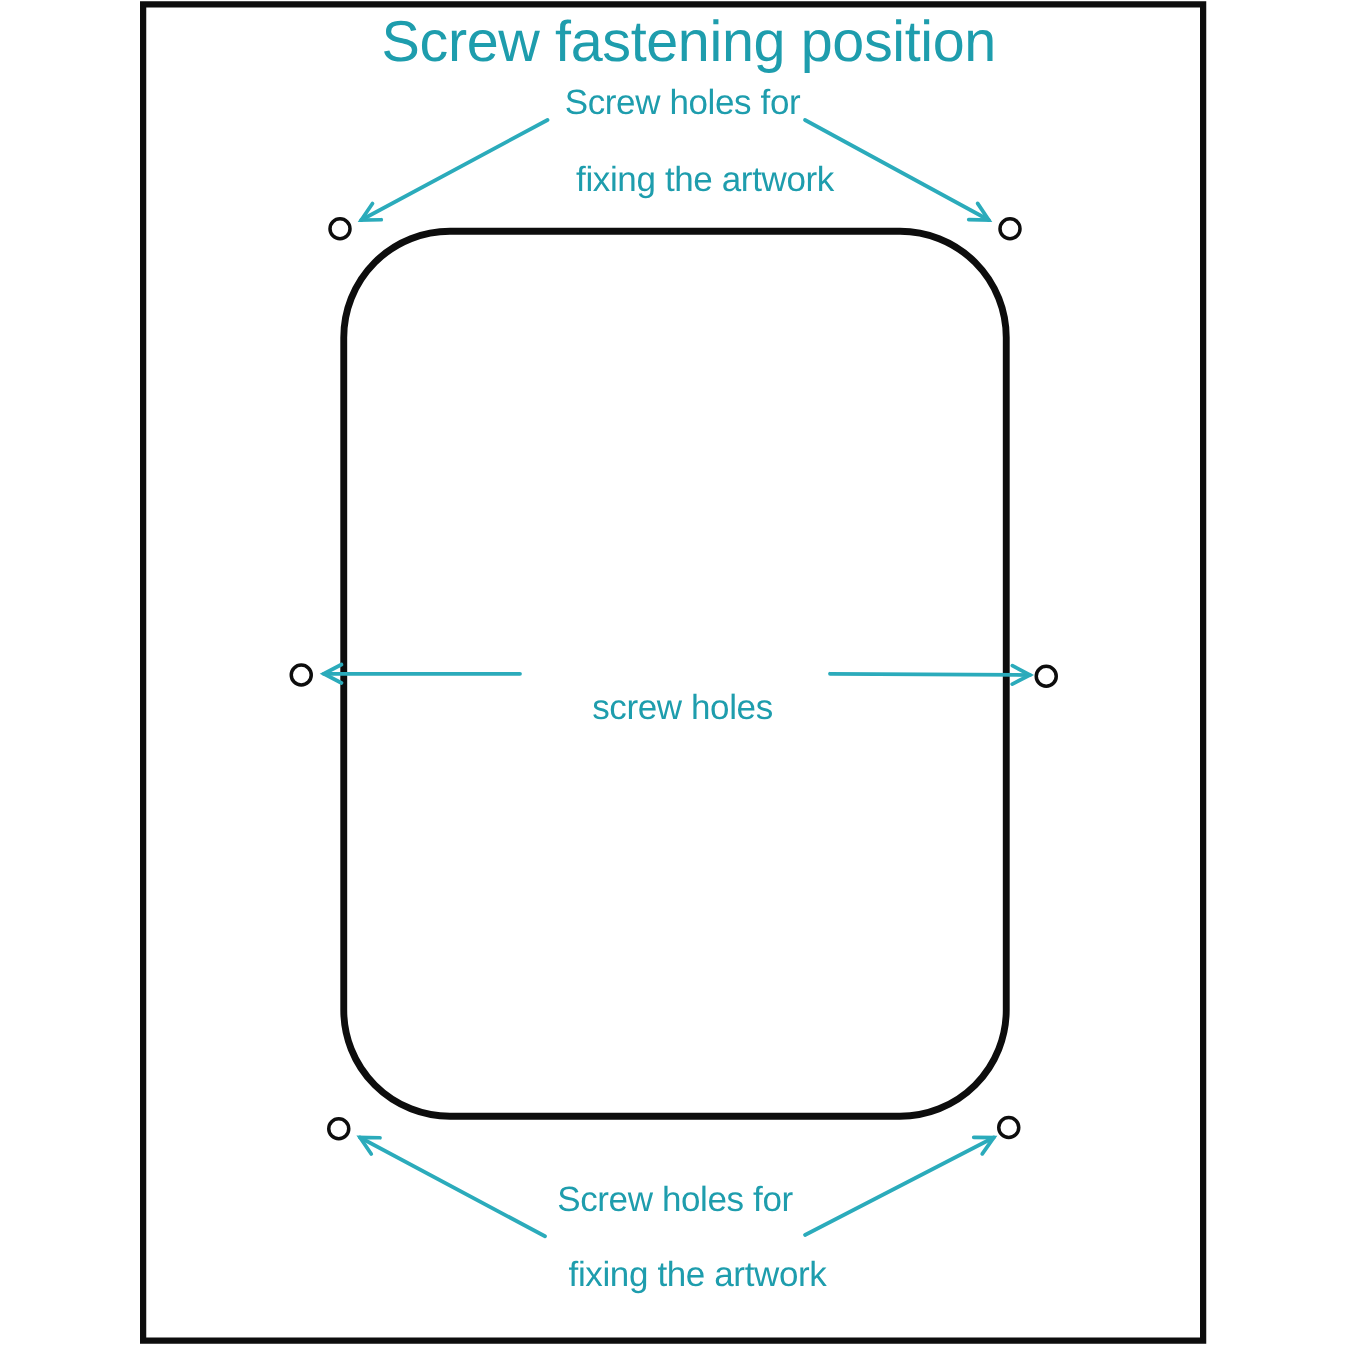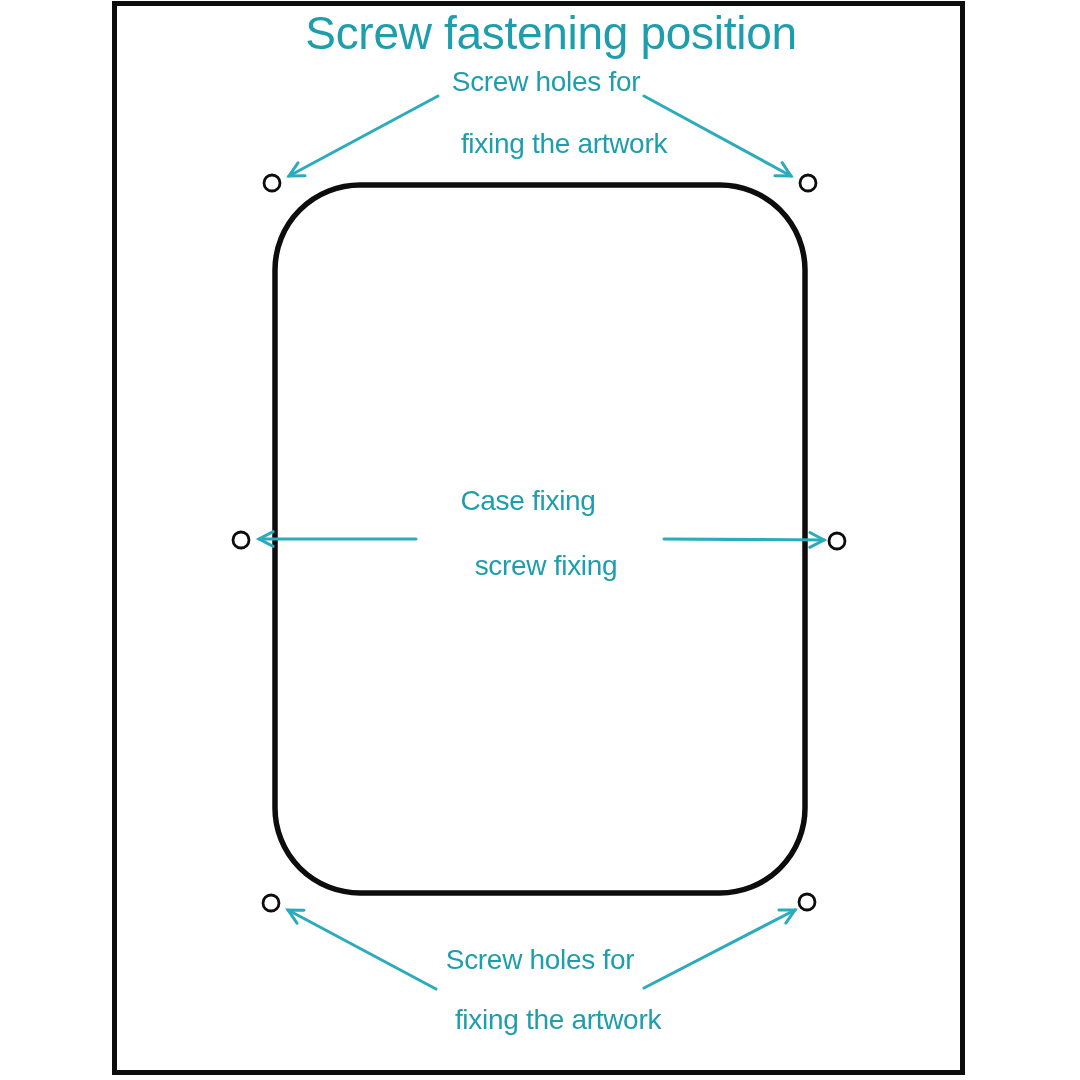--- a/index.html
+++ b/index.html
@@ -57,19 +57,18 @@
       <polyline points="809.8,547.3 824.0,540.0 809.9,532.5" class="arrow-head"></polyline>
       <polyline points="304.0,910.2 288.0,910.0 297.0,923.2" class="arrow-head"></polyline>
       <polyline points="785.8,923.1 795.0,910.0 779.0,909.9" class="arrow-head"></polyline>
     </svg>
 
   <div class="txt title" style="left:551px;top:10px;">Screw fastening position</div>
 
   <div class="txt lbl" style="left:546px;top:68px;">Screw holes for</div>
   <div class="txt lbl" style="left:564px;top:130px;">fixing the artwork</div>
 
-  <div class="txt lbl" style="left:528px;top:487px;">Case fixing</div>
-  <div class="txt lbl" style="left:546px;top:552px;">screw fixing</div>
+  <div class="txt lbl" style="left:546px;top:552px;">screw holes</div>
 
   <div class="txt lbl" style="left:540px;top:946px;">Screw holes for</div>
   <div class="txt lbl" style="left:558px;top:1006px;">fixing the artwork</div>
 
 </div>
 
 </body></html>

